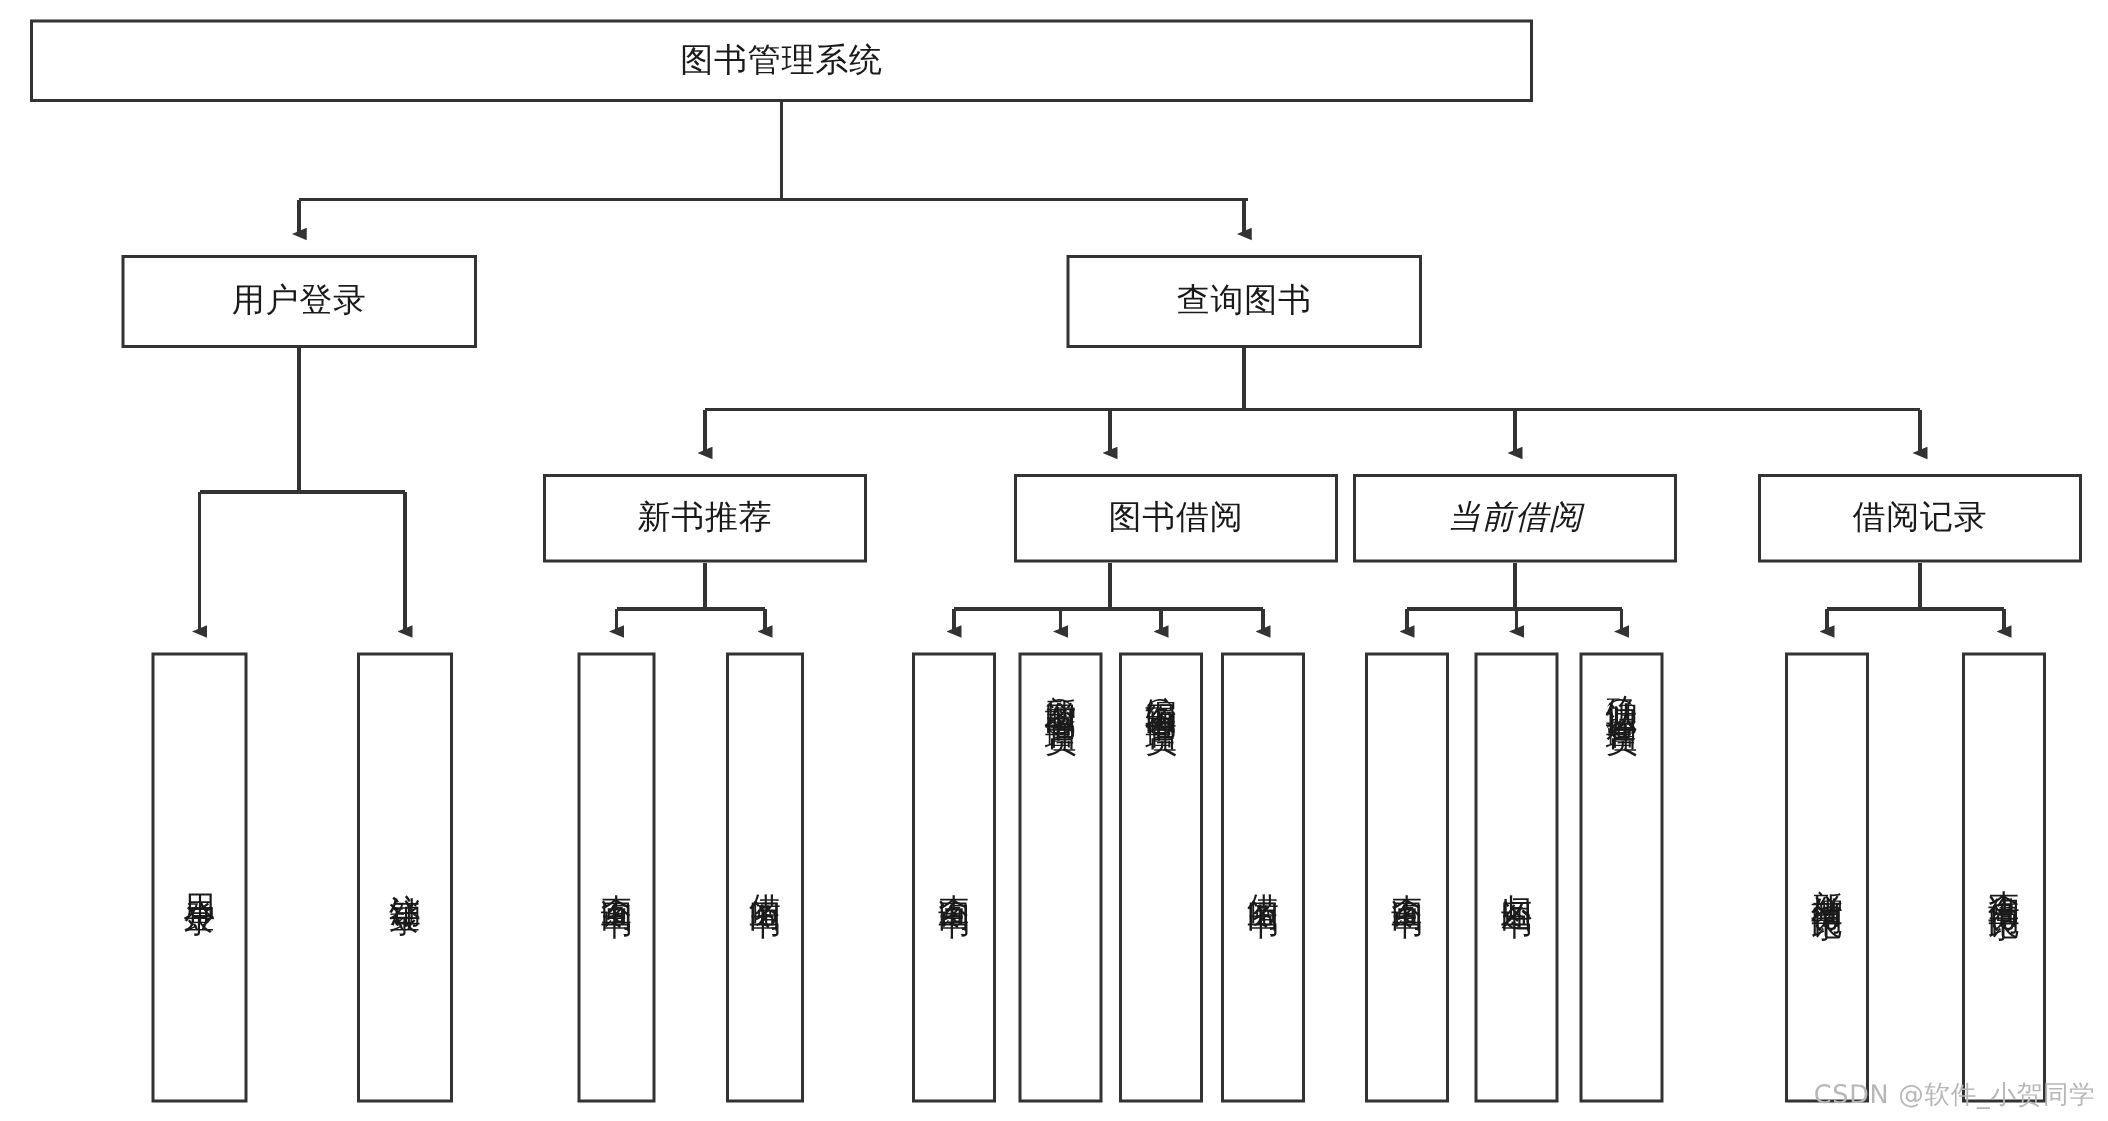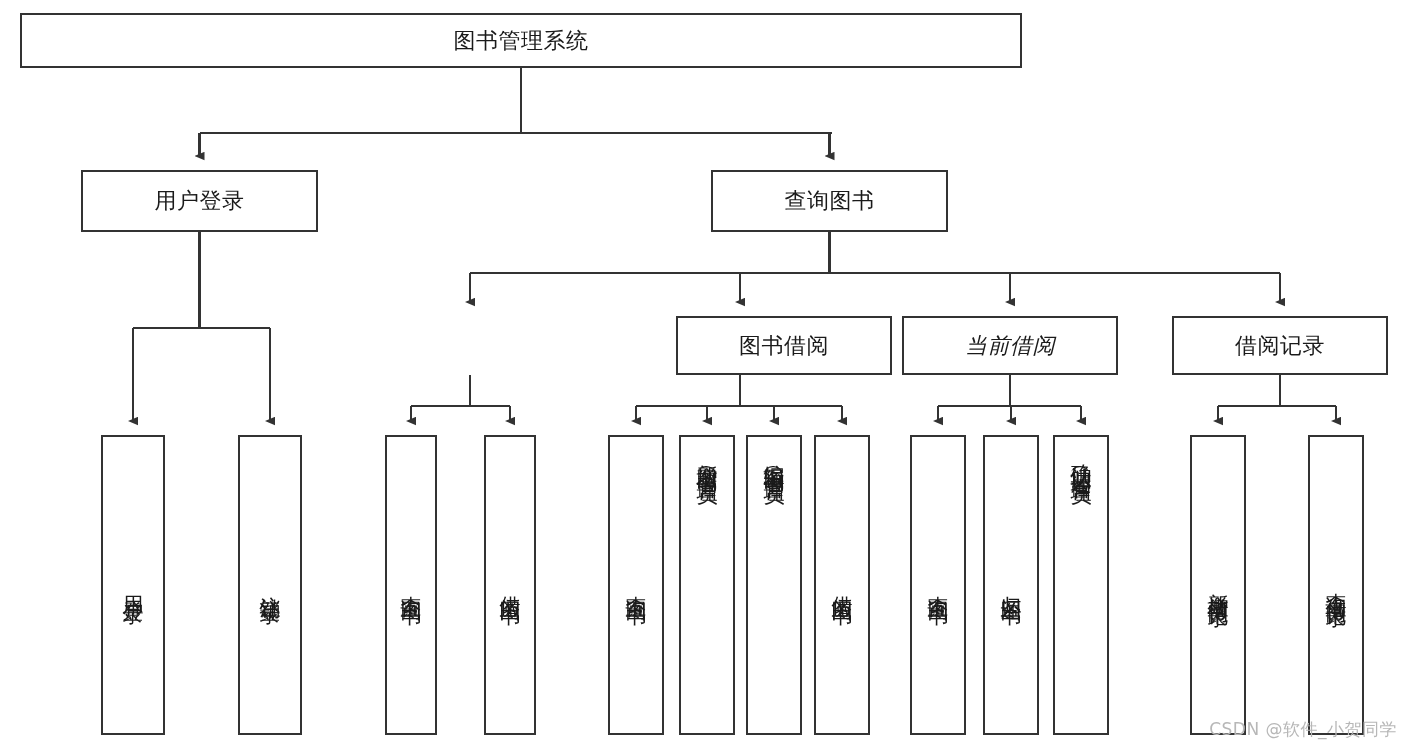--- a/index.html
+++ b/index.html
@@ -130,20 +130,23 @@
     <span class="node-label">图书管理系统</span>
   </div>
 
   <div class="node" style="left:81px; top:170px; width:237px; height:62px;">
     <span class="node-label">用户登录</span>
   </div>
   <div class="node" style="left:711px; top:170px; width:237px; height:62px;">
     <span class="node-label">查询图书</span>
   </div>
 
+  <div class="node" style="left:362px; top:316px; width:216px; height:59px;">
+    <span class="node-label">新书推荐</span>
+  </div>
   <div class="node" style="left:632px; top:316px; width:216px; height:59px;margin-left:44px;">
     <span class="node-label">图书借阅</span>
   </div>
   <div class="node" style="left:902px; top:316px; width:216px; height:59px;font-style:italic;">
     <span class="node-label">当前借阅</span>
   </div>
   <div class="node" style="left:1172px; top:316px; width:216px; height:59px;">
     <span class="node-label">借阅记录</span>
   </div>
 

